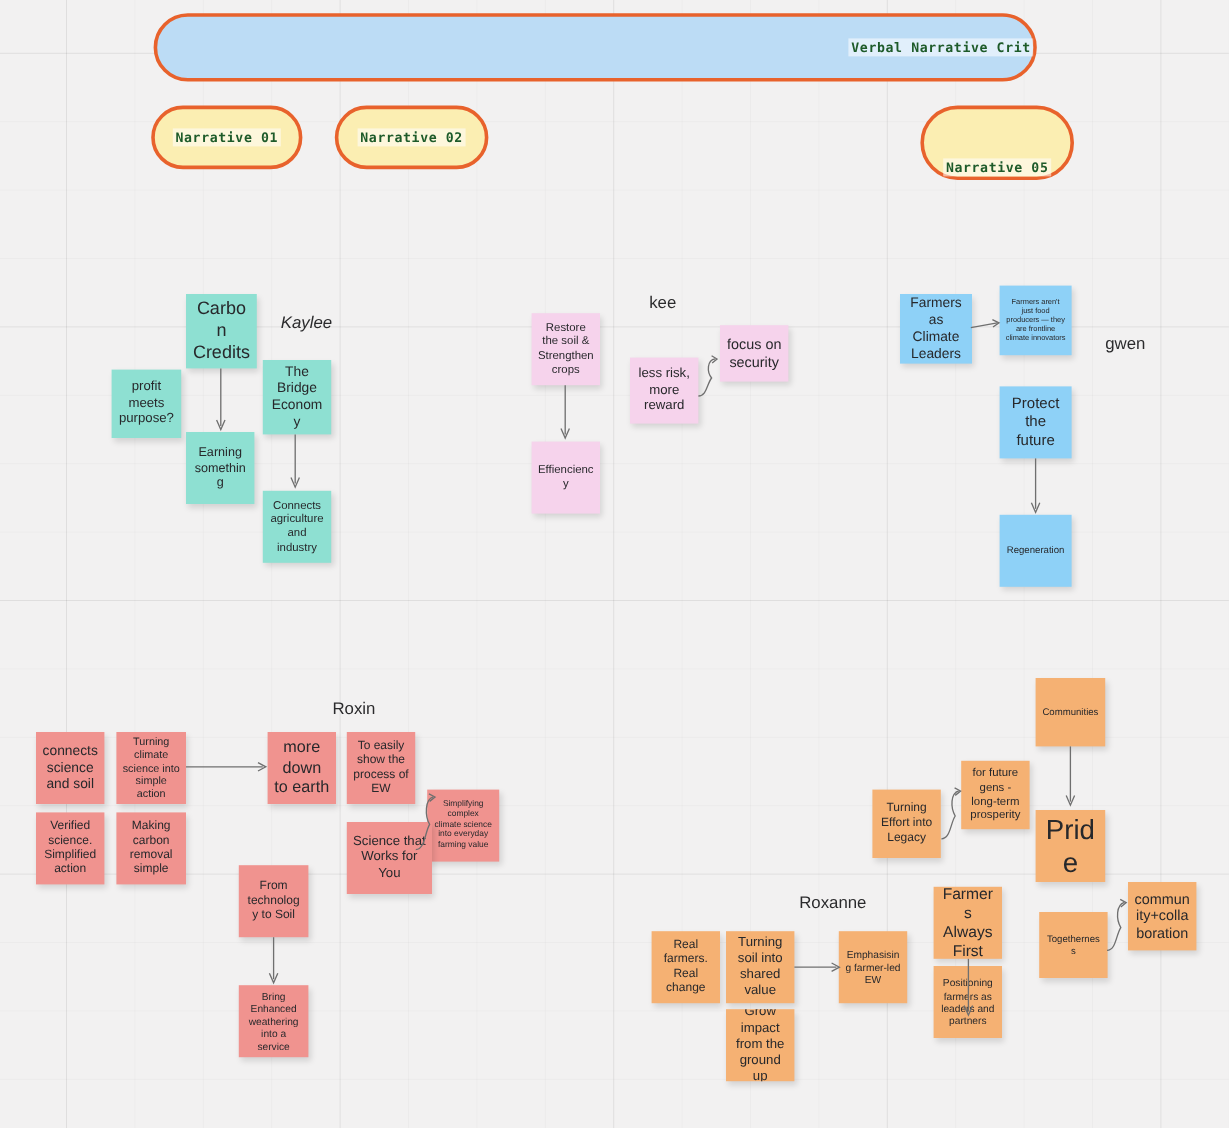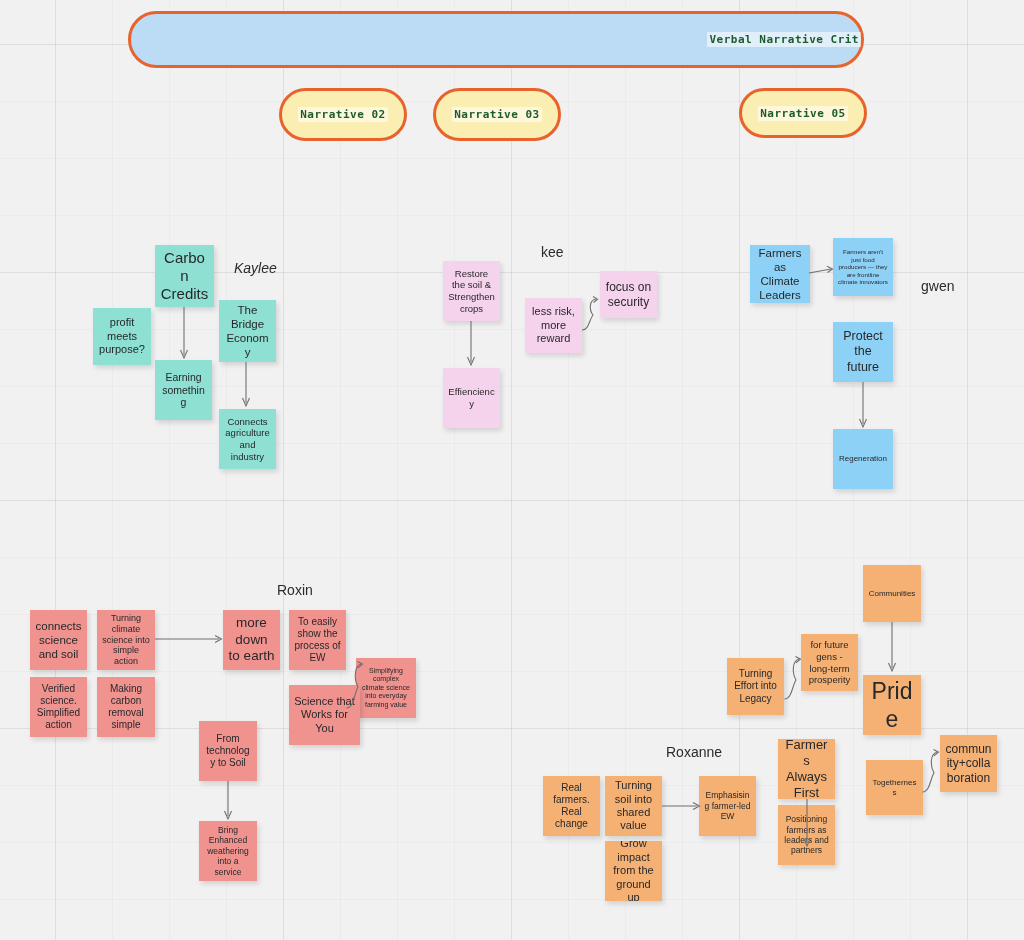--- a/index.html
+++ b/index.html
@@ -87,27 +87,27 @@
 </style>
 </head>
 <body>
 
 <div id="board">
 
   <div class="banner" style="left:128px;top:11px;width:736px;height:57px;">
     <span class="banner-label">Verbal Narrative Crit</span>
   </div>
 
+  <div class="pill" style="left:126px;top:88px;width:126px;height:53px;">
+    <span class="pill-label">Narrative 01</span>
+  </div>
   <div class="pill" style="left:279px;top:88px;width:128px;height:53px;">
     <span class="pill-label">Narrative 02</span>
   </div>
-  <div class="pill" style="left:433px;top:88px;width:128px;height:53px;">
-    <span class="pill-label">Narrative 03</span>
-  </div>
-  <div class="pill" style="left:739px;top:88px;width:128px;height:50px;">
+  <div class="pill" style="left:767px;top:88px;width:128px;height:62px;align-items:flex-end;">
     <span class="pill-label">Narrative 05</span>
   </div>
 
   <div class="owner" style="left:234px;top:260px;font-style:italic;">Kaylee</div>
 
   <div class="note teal" style="left:155px;top:245px;width:59px;height:62px;font-size:15px;">Carbon Credits</div>
 
   <div class="note teal" style="left:93px;top:308px;width:58px;height:57px;font-size:11px;">profit meets purpose?</div>
 
   <div class="note teal" style="left:219px;top:300px;width:57px;height:62px;font-size:11.5px;">The Bridge Economy</div>

